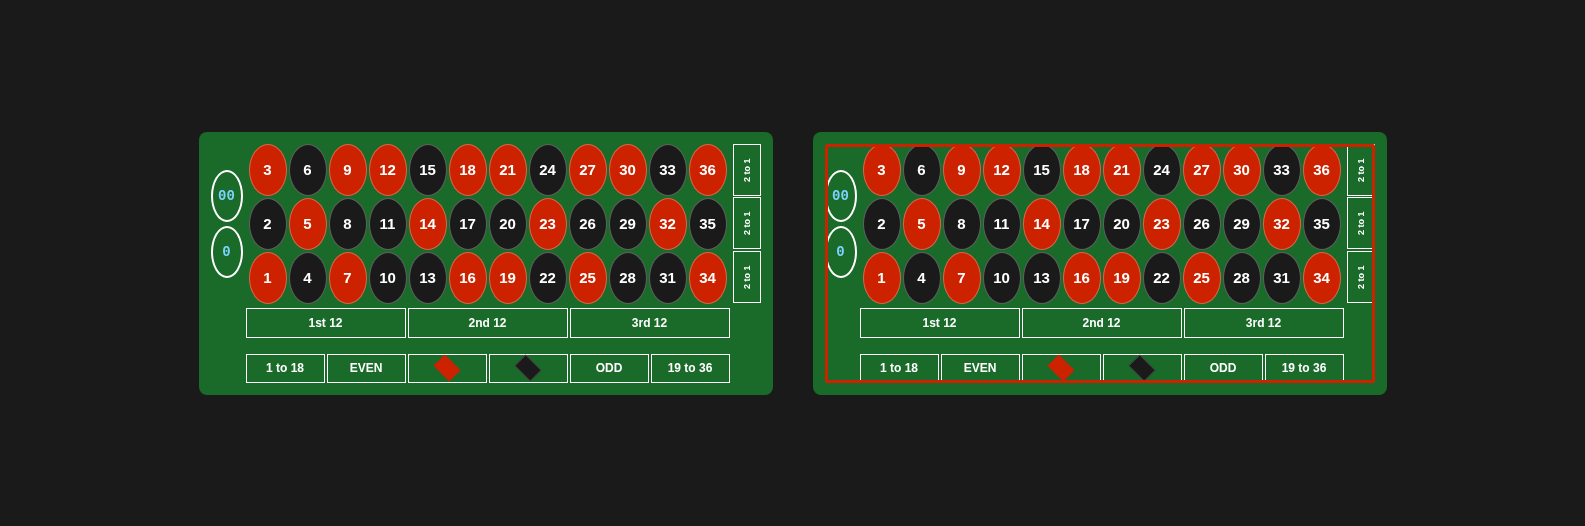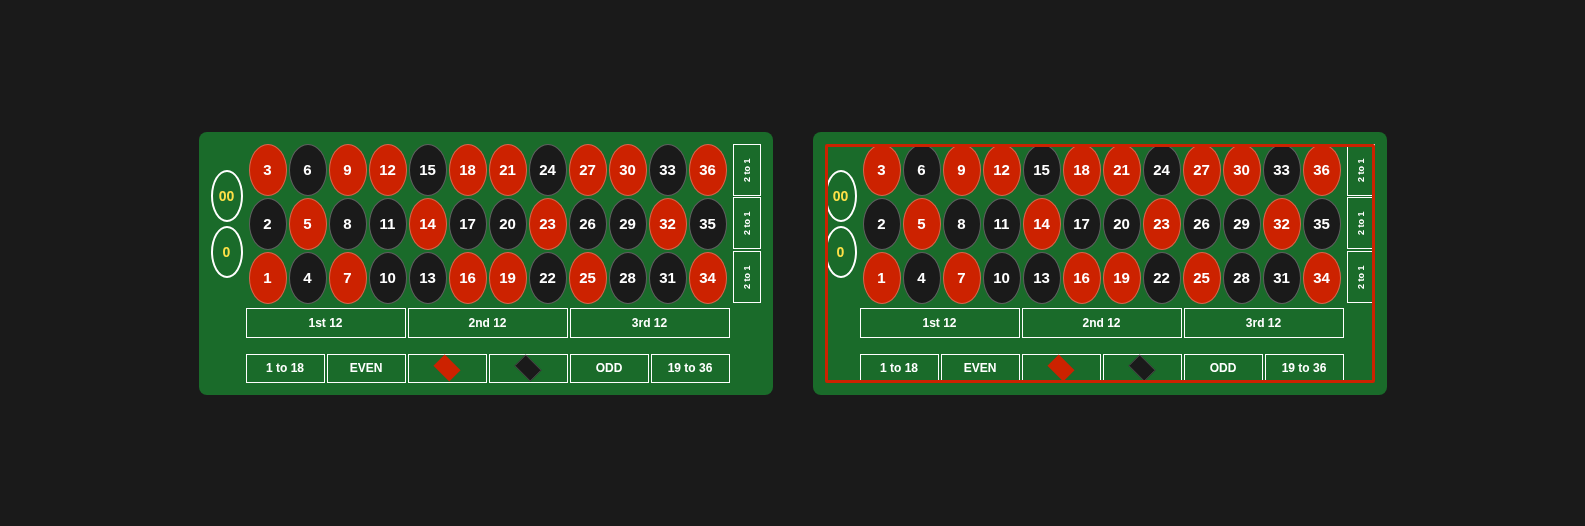--- a/index.html
+++ b/index.html
@@ -36,23 +36,24 @@
       margin-right: 3px;
     }
     .zero-cell {
       width: 32px;
       height: 52px;
       border: 2px solid white;
       border-radius: 50%;
       display: flex;
       align-items: center;
       justify-content: center;
-      color: #fde047;
+      color: #7dd3fc;
       font-size: 14px;
       font-weight: bold;
+      font-family: Liberation Mono, monospace;
     }
     .numbers-section {
       display: flex;
       flex-direction: column;
       gap: 0;
     }
     .numbers-grid {
       display: grid;
       grid-template-columns: repeat(12, 38px);
       grid-template-rows: repeat(3, 52px);

